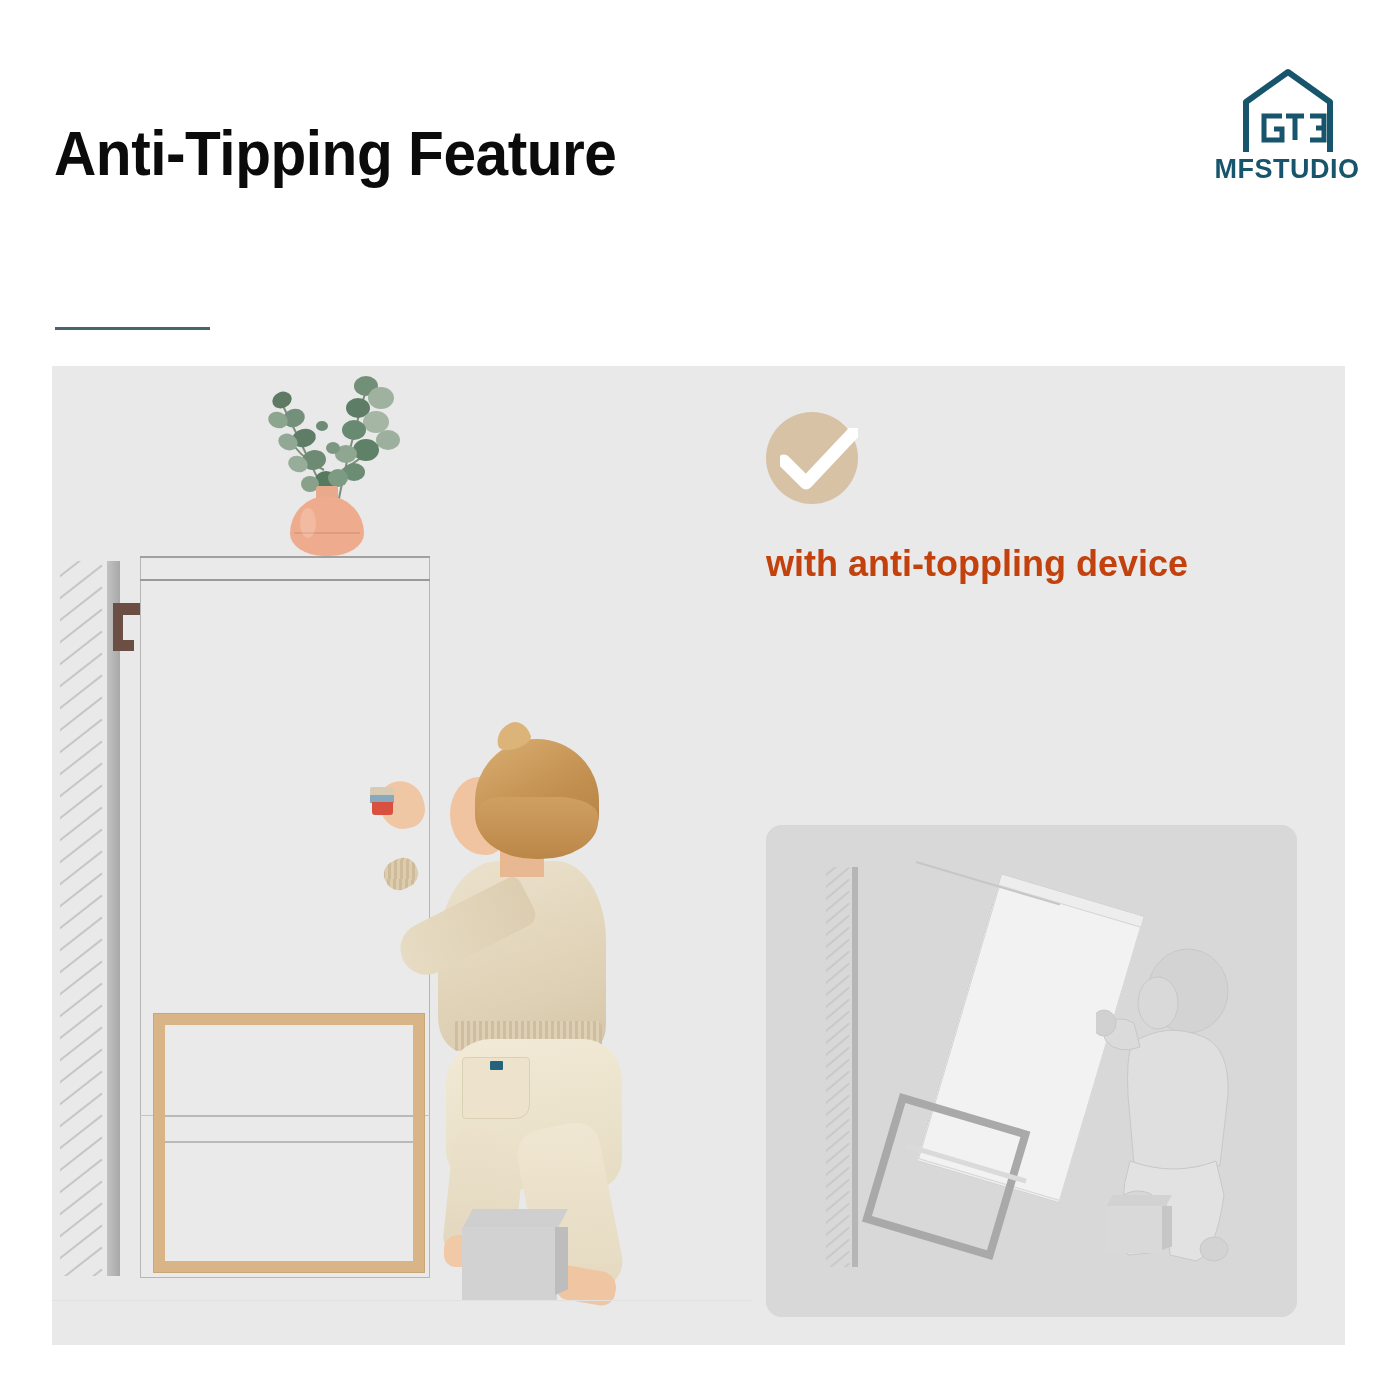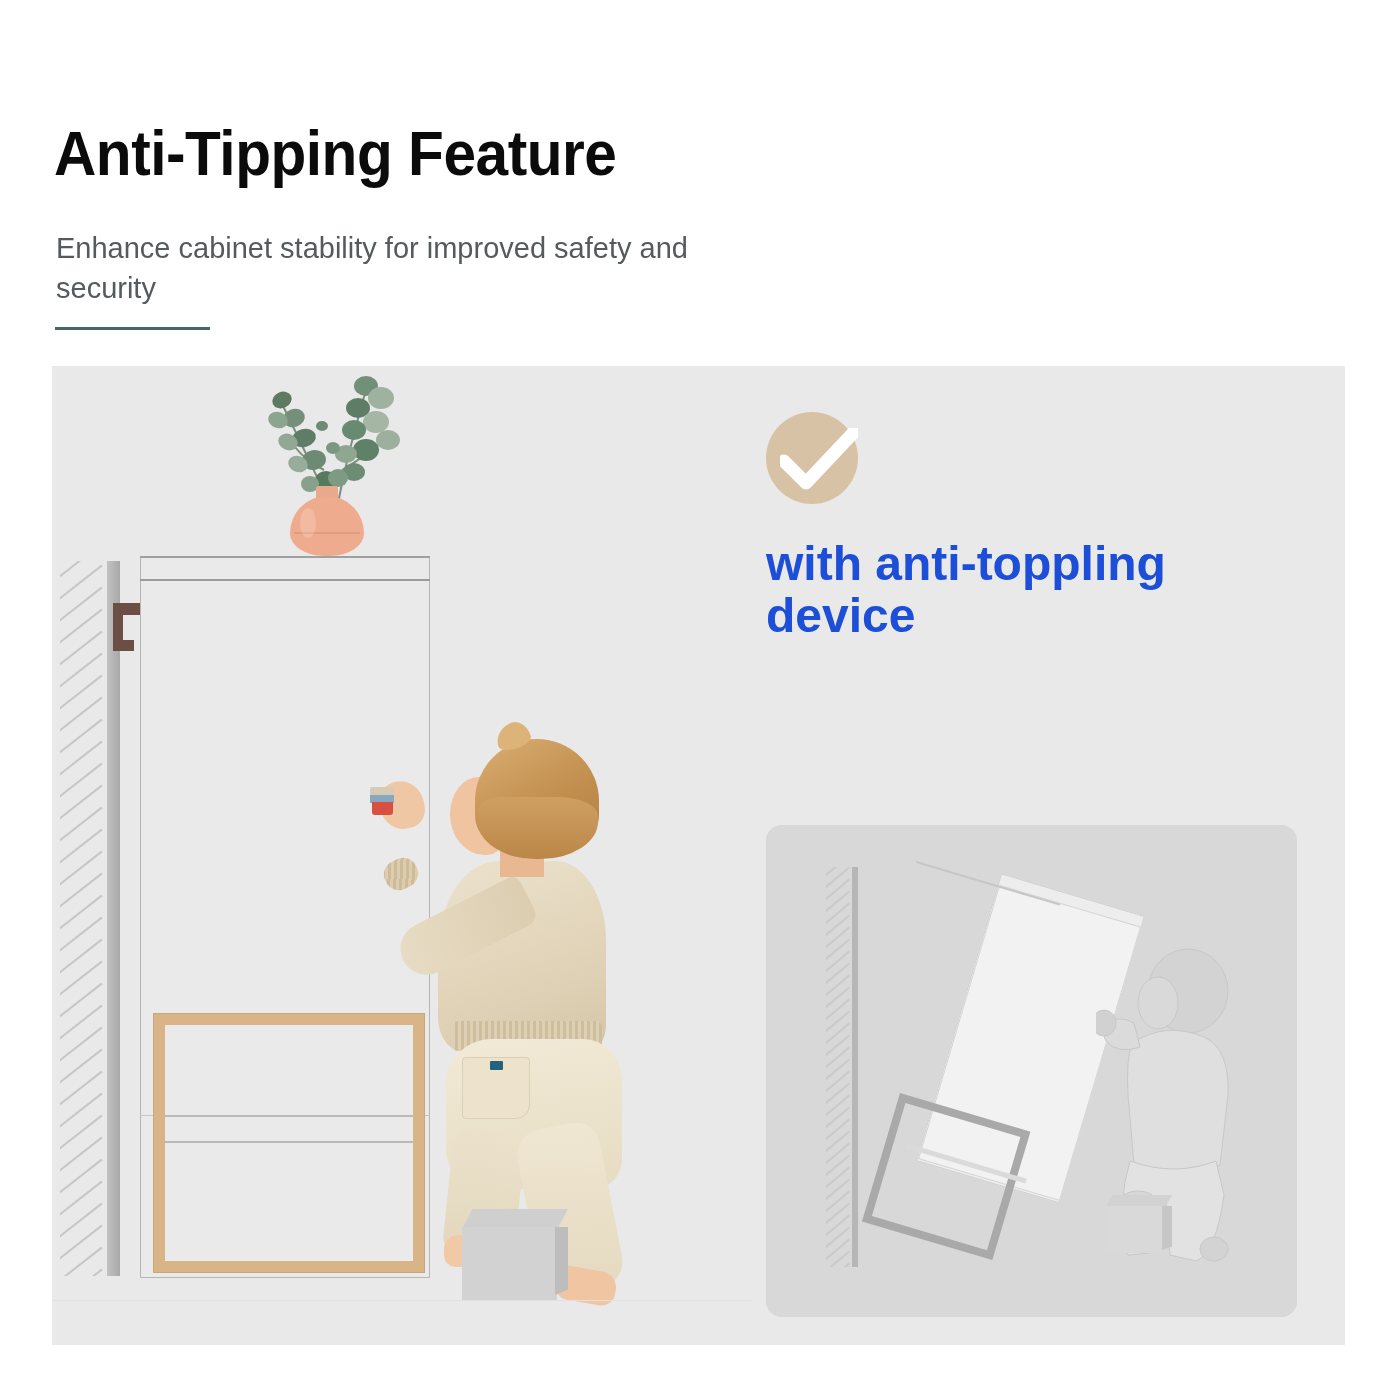--- a/index.html
+++ b/index.html
@@ -152,21 +152,21 @@
 
   
   #right{position:absolute;left:714px;top:0;width:579px;height:979px;}
 
   #check-badge{position:absolute;left:0px;top:46px;width:92px;height:92px;}
   #check-circle{position:absolute;left:0;top:0;width:92px;height:92px;border-radius:50%;
        background:#d8c2a6;}
   #check-mark{position:absolute;left:14px;top:16px;width:78px;height:62px;}
 
   #callout-title{position:absolute;left:0px;top:172px;width:520px;
-       font-size:48px;line-height:52px;font-weight:bold;color:#1d4ed8;}
+       font-size:36px;line-height:52px;font-weight:bold;color:#c2410c;}
   #callout-body{position:absolute;left:0px;top:306px;width:500px;
        font-size:24px;line-height:42px;color:#5d6164;}
 
   
   #inset{position:absolute;left:0px;top:459px;width:531px;height:492px;
        background:#d7d7d7;border-radius:16px;overflow:hidden;}
   #inset-bg{position:absolute;inset:0;background:#d8d8d8;}
 
   #i-wall{position:absolute;left:86px;top:42px;width:6px;height:400px;background:#b6b6b6;}
   #i-hatch{position:absolute;left:60px;top:42px;width:28px;height:400px;overflow:hidden;}
@@ -200,23 +200,35 @@
   #badge-x-circle{position:absolute;left:8px;top:4px;width:46px;height:46px;border-radius:50%;background:#ffffff;}
   #badge-x{position:absolute;left:8px;top:4px;width:46px;height:46px;}
   #badge-text{position:absolute;left:66px;top:12px;font-size:26px;font-weight:bold;color:#ffffff;
        letter-spacing:.2px;}
 </style>
 </head>
 <body>
 
 <div id="header">
   <div id="page-title">Anti-Tipping Feature</div>
-  <div id="subtitle">Enhance cabinet stability for improved safety and security</div>
   <div id="title-rule"></div>
 
+  <div id="logo">
+    <div id="logo-mark">
+      <svg viewBox="0 0 100 86" width="100" height="86" aria-hidden="true">
+        <path d="M8 84 L8 36 L50 6 L92 36 L92 84" fill="none" stroke="#16556b" stroke-width="6" stroke-linejoin="round" stroke-linecap="square"></path>
+        <g fill="none" stroke="#16556b" stroke-width="5">
+          <path d="M44 50 L26 50 L26 74 L44 74 L44 63 L36 63"></path>
+          <path d="M48 50 L66 50 M57 50 L57 74"></path>
+          <path d="M72 50 L86 50 L86 74 L72 74 M86 62 L78 62"></path>
+        </g>
+      </svg>
+    </div>
+    <div id="logo-word">MFSTUDIO</div>
+  </div>
 </div>
 
 <div id="panel">
 
   <div id="illus">
 
     <div id="wall-hatch">
         <i style="top: 0px;"></i>
         <i style="top: 22px;"></i>
         <i style="top: 44px;"></i>

